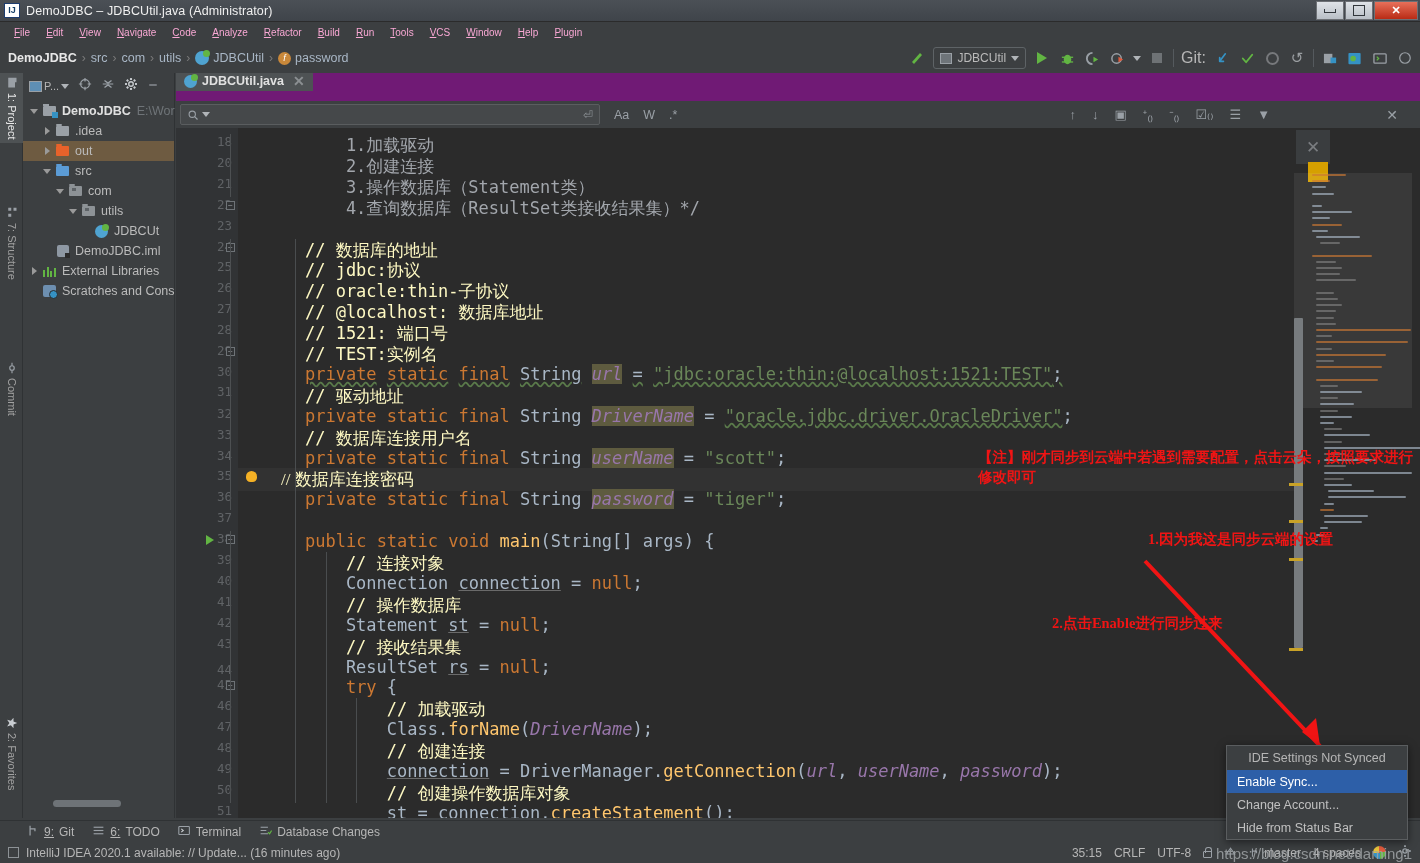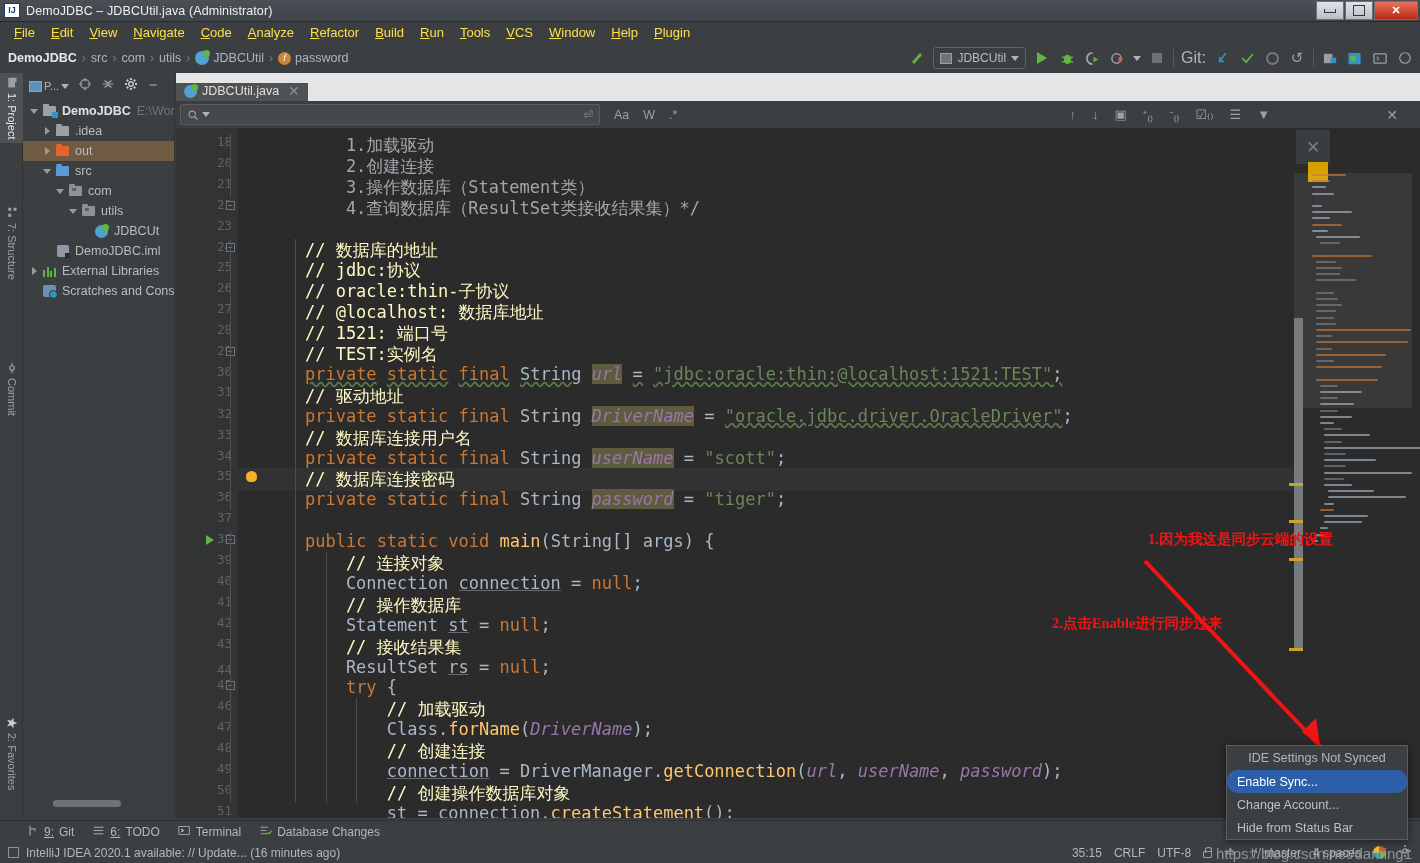--- a/index.html
+++ b/index.html
@@ -41,21 +41,21 @@
   }
   .wc-min::before { content:""; display:block; width:10px; height:3px; border:1px solid #31363b; border-top:none; }
   .wc-max::before { content:""; display:block; width:10px; height:9px; border:1px solid #31363b; }
 
   
   .menubar {
     position: absolute; top: 22px; left: 0; width: 1420px; height: 21px;
     background: #3c3f41; display: flex; align-items: center; padding-left: 6px;
   }
   .menu-item {
-    color: #fde047; font-size: 13px; padding: 2px 8px; cursor: default; white-space: nowrap;
+    color: #f9a8d4; font-size: 10px; padding: 2px 8px; cursor: default; white-space: nowrap;
   }
 
   
   .navbar {
     position: absolute; top: 43px; left: 0; width: 1420px; height: 30px;
     background: #3c3f41; display: flex; align-items: center; padding-left: 8px;
   }
   .crumb { color: #a9b7c6; font-size: 12.5px; display: flex; align-items: center; }
   .crumb.proj { color: #e8e8e8; font-weight: bold; }
   .crumb-sep { color: #7a7a7a; font-size: 12px; margin: 0 5px; }
@@ -143,21 +143,21 @@
   .lbl { margin-left: 4px; }
   .lbl.bold { font-weight: bold; color: #e0e0e0; }
   .lbl.dim { color: #6f7478; margin-left: 6px; }
   .proj-hscroll {
     position:absolute; left: 30px; bottom: 11px; width: 68px; height: 7px;
     background: #6e7377; border-radius: 4px;
   }
 
   
   .editor-wrap { position: absolute; left: 176px; top: 73px; width: 1244px; height: 745px; background: #2b2b2b; }
-  .tabrow { height: 28px; background: #e5e5e5; display: flex; align-items: flex-end; }
+  .tabrow { height: 28px; background: #701a75; display: flex; align-items: flex-start; font-weight: bold; }
   .tab {
     display:flex; align-items:center; gap:5px; padding: 0 8px;
     background: #4e5254; color:#e0e0e0; font-size:12.5px; border-bottom: 2px solid #4e5254;
   }
   .tab .tab-close { color:#8b8f92; font-size:14px; margin-left:4px; }
 
   .findrow { height: 27px; background: #3c3f41; display:flex; align-items:center; position: relative; }
   .find-input {
     margin-left: 4px; width: 420px; height: 21px; background: #45484a; border:1px solid #5a5d5f;
     border-radius:2px; display:flex; align-items:center; padding: 0 6px; color:#8d9296; font-size:12px; gap:3px;
@@ -180,21 +180,21 @@
     background: #f5b125;
   }
   .runmark { position:absolute; width:0;height:0;border-left:8px solid #62b543;border-top:5px solid transparent;border-bottom:5px solid transparent; }
 
   .code {
     position:absolute; left: 62px; top: 0; right: 0; height: 100%;
     font-family: "DejaVu Sans Mono", monospace; font-size: 17px;
     white-space: pre; color: #a9b7c6;
   }
   .cl { position: absolute; left: 26px; }
-  .cl.hl-line { left:0; padding-left:26px; right:0; background:#323232; }
+  .cl.hl-line { left:0; padding-left:26px; right:0; background:#323232;font-family:Liberation Serif, serif; }
   .kw { color:#cc7832; }
   .str { color:#6a8759; }
   .cmt { color:#fef9c3; }
   .doc { color:#a2a6ac; }
   .fld-it { color:#9876aa; font-style: italic; }
   .hi { background:#5e5b3f; }
   .mth { color:#ffc66d; }
   .underl { text-decoration: underline; text-decoration-color:#6a6a6a; }
   .wavy { text-decoration: underline; text-decoration-style: wavy; text-decoration-color:#5a7a4a; }
   .indent-guide { position:absolute; width:1px; background:#4a4d4f; }
@@ -219,21 +219,21 @@
 
   
   .ctxmenu {
     position:absolute; left: 1226px; top: 745px; width: 182px;
     background: #3c3f41; border: 1px solid #5a5d5f;
     box-shadow: 0 2px 8px rgba(0,0,0,.5);
     z-index: 40;
   }
   .ctx-head { height:24px; display:flex; align-items:center; justify-content:center; color:#b6b6b6; font-size:12.5px; }
   .ctx-item { height:23px; display:flex; align-items:center; padding-left:10px; color:#c0c0c0; font-size:12.5px; }
-  .ctx-item.sel { background:#2d5fa8; color:#ffffff;border-radius:10px; }
+  .ctx-item.sel { background:#2d5fa8; color:#ffffff; }
 
   
   .bottomstrip {
     position:absolute; left:0; bottom: 21px; width:1420px; height: 22px;
     background:#3c3f41; border-top:1px solid #2f3234;
     display:flex; align-items:center; gap:18px; padding-left: 26px;
     color:#b6b6b6; font-size:12px;
   }
   .bs-item { display:flex; align-items:center; gap:5px; }
   .bs-num { text-decoration: underline; }
@@ -724,20 +724,21 @@
       <div class="sb-track"></div>
       <div class="sb-thumb" style="top:190px;height:330px;"></div>
       <div class="sb-tick" style="top:355px;"></div>
       <div class="sb-tick" style="top:392px;"></div>
       <div class="sb-tick" style="top:430px;"></div>
       <div class="sb-tick" style="top:520px;"></div>
     <div class="bulb" style="top: 343.4px; left: 70px;"></div>
       </div>
   </div>
 
+  <div class="anno anno1">【注】刚才同步到云端中若遇到需要配置，点击云朵，按照要求进行修改即可</div>
   <div class="anno anno2">1.因为我这是同步云端的设置</div>
   <div class="anno anno3">2.点击Enable进行同步过来</div>
   <svg class="arrow-svg" width="200" height="200">
     <line x1="5" y1="5" x2="180" y2="190" stroke="#f01414" stroke-width="4"></line>
     <polygon points="180,190 162,176 176,162" fill="#f01414"></polygon>
   </svg>
 
   <div class="ctxmenu">
     <div class="ctx-head">IDE Settings Not Synced</div>
     <div class="ctx-item sel">Enable Sync...</div>

